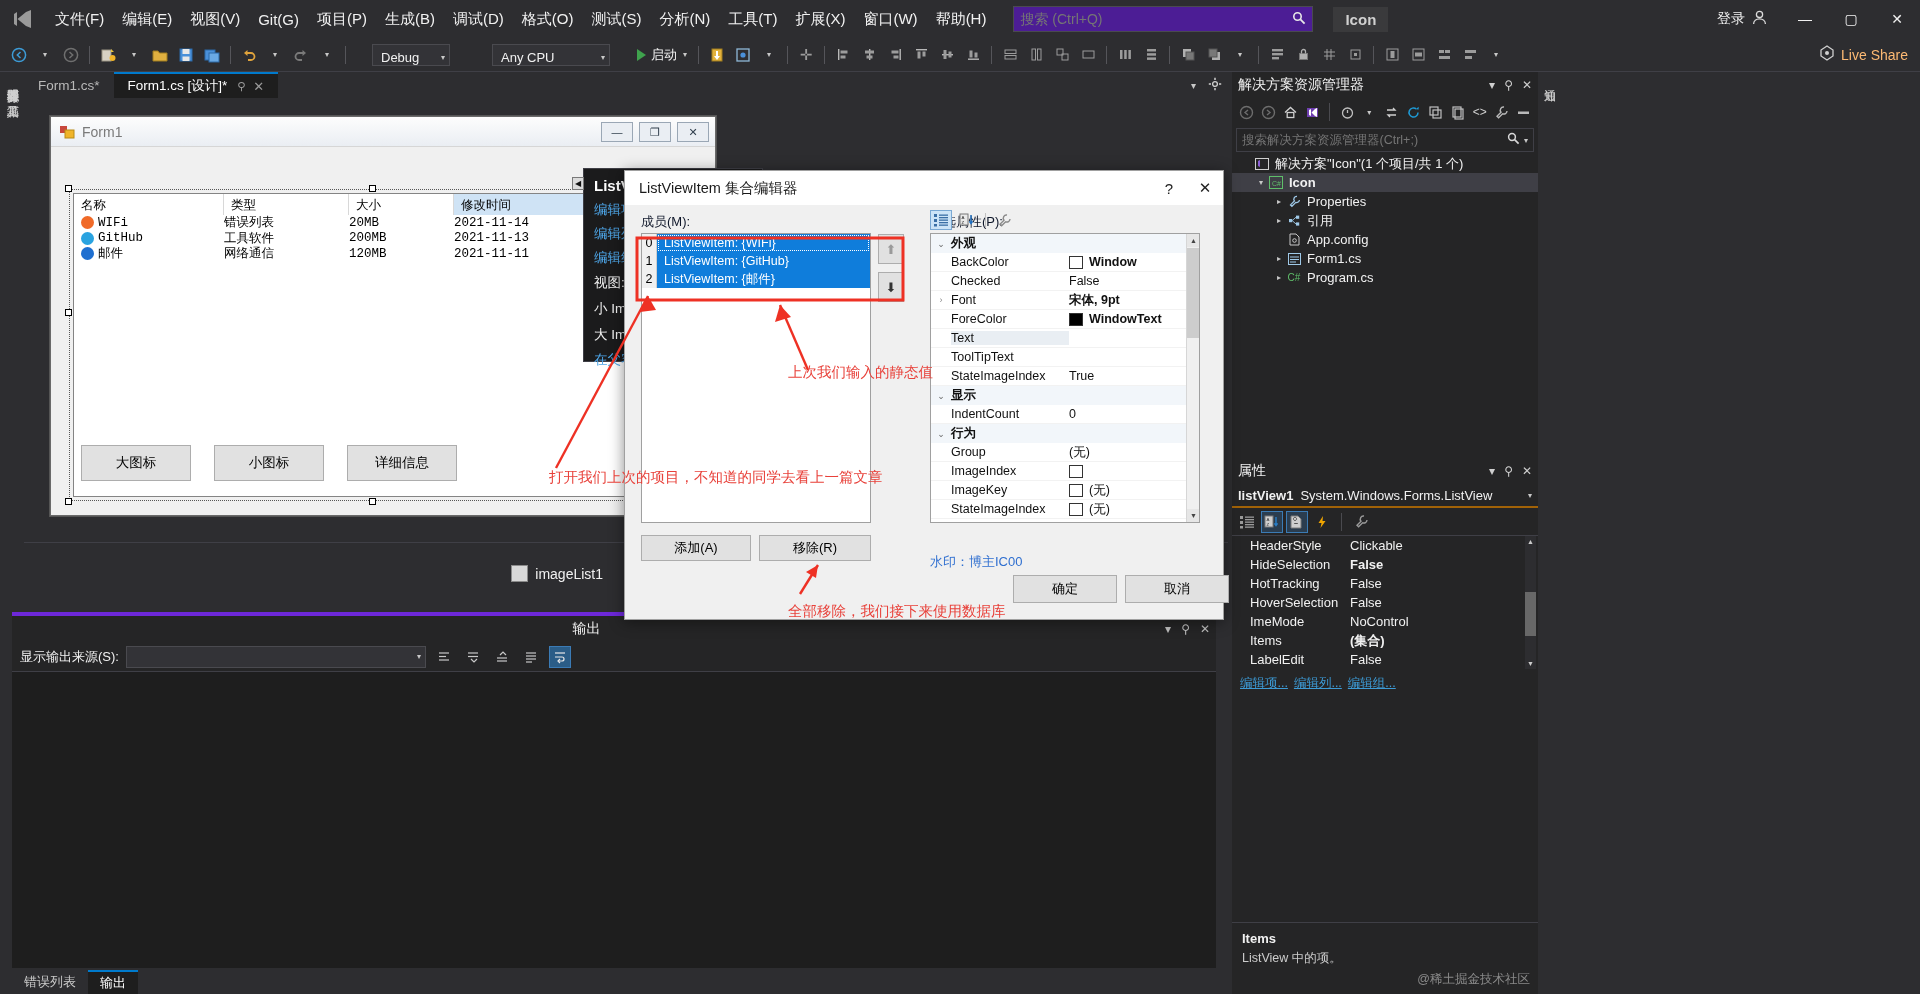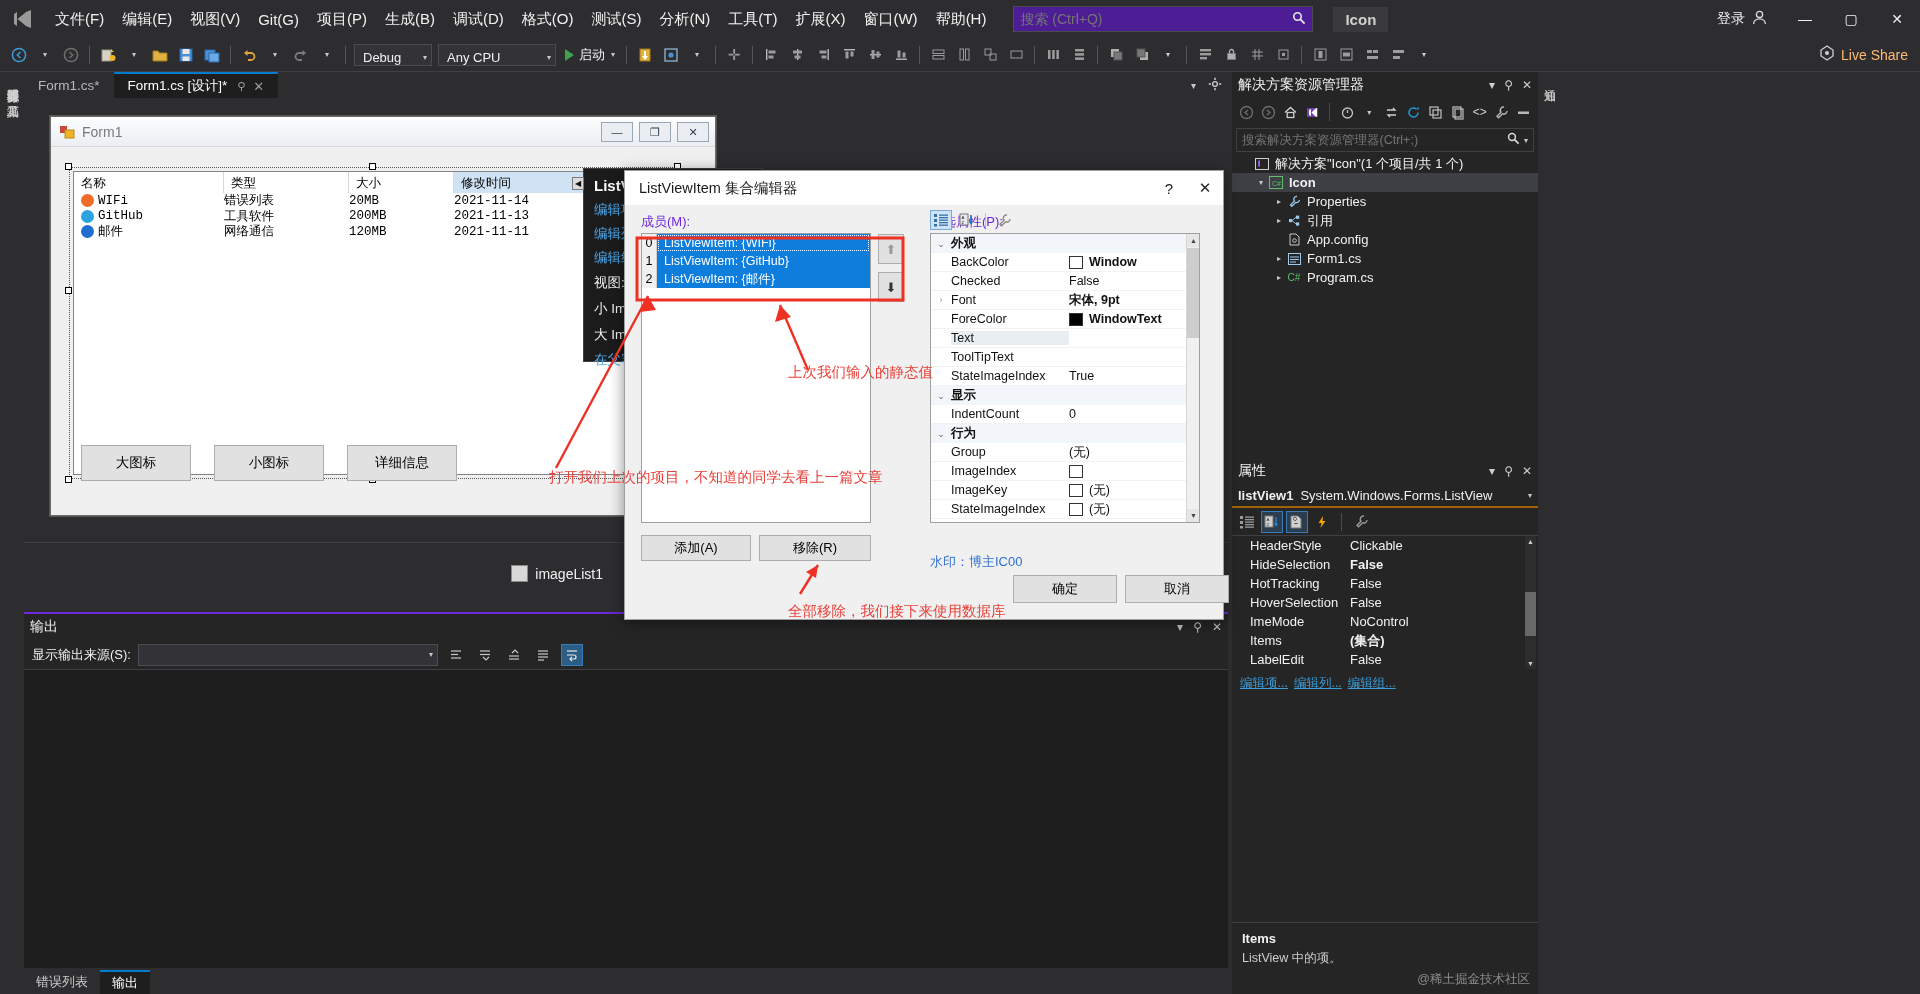--- a/index.html
+++ b/index.html
@@ -41,21 +41,21 @@
   
   .toolbar {
     position: absolute; top: 38px; left: 0; width: 1920px; height: 34px;
     background: #2d2d30; display: flex; align-items: center; padding-left: 6px;
     border-bottom: 1px solid #3f3f46;
   }
   .tb-btn { width: 24px; height: 24px; display:flex; align-items:center; justify-content:center; margin: 0 1px; }
   .tb-sep { width:1px; height:18px; background:#55555a; margin: 0 5px; }
   .tb-combo {
     height: 22px; background: #333337; border: 1px solid #4a4a4f; color: #f1f1f1;
-    font-size: 13px; display:flex; align-items:center; padding: 6px 4px 0 8px; margin: 0 3px;
+    font-size: 13px; display:flex; align-items:center; padding: 6px 4px 0 8px; margin: 0 21px;
   }
   .tb-combo .cv { flex:1; }
   .tb-combo .arr { font-size: 8px; margin-left: 8px; color:#c8c8c8; }
   .tb-run { display:flex; align-items:center; padding: 0 6px; height:24px; }
   .tri-play { width:0;height:0;border-left:9px solid #3fa34d;border-top:6px solid transparent;border-bottom:6px solid transparent; margin-right:5px; }
   .live-share { position:absolute; right: 12px; display:flex; align-items:center; font-size:14px; color:#fdba74; }
 
   
   .tabstrip {
     position: absolute; top: 72px; left: 24px; width: 1204px; height: 26px;
@@ -93,21 +93,21 @@
   .form1-title {
     height: 30px; background: linear-gradient(to bottom,#fdfdfd,#eaeef3);
     display:flex; align-items:center; padding-left: 8px; border-bottom:1px solid #d6d6d6;
   }
   .form1-title .ficon { width:16px;height:16px; margin-right:7px; position:relative; }
   .form1-title .ftxt { font-size: 14px; color:#7a7a7a; }
   .form1-wbtns { position:absolute; right:6px; top:5px; display:flex; gap:6px; }
   .wbtn { width:32px;height:20px;border:1px solid #9aa7b5; background:#eaeef3;
           display:flex;align-items:center;justify-content:center;font-size:11px;color:#33414f;}
   
-  .lv-wrap { position:absolute; left: 22px; top: 54px; width: 600px; height: 304px; }
+  .lv-wrap { position:absolute; left: 22px; top: 76px; width: 600px; height: 304px; }
   .lv-sel-border { position:absolute; inset:-4px; border:1px dotted #555; }
   .lv-handle { position:absolute; width:7px;height:7px; background:#fff; border:1px solid #000; }
   .listview {
     position:absolute; inset:0; background:#ffffff; border:1px solid #848484;
     font-family: "Liberation Mono","DejaVu Sans Mono",monospace; font-size:12.5px; color:#000;
   }
   .lv-head { display:flex; height:21px; }
   .lv-col {
     border-right:1px solid #d8d8d8; padding: 3px 0 0 7px; font-size:12.5px; color:#000;
     font-family: "Liberation Sans", sans-serif;
@@ -131,22 +131,23 @@
   
   .tray {
     position:absolute; top: 542px; left: 24px; width: 1204px; height: 62px;
     background:#2d2d30; border-top:1px solid #3f3f46; display:flex; align-items:center; justify-content:center; gap: 46px;
   }
   .tray-item{display:flex;align-items:center;gap:7px;font-size:14px;color:#f1f1f1;}
   .tray-ico{width:17px;height:17px;background:#d8d8d8;border:1px solid #8a8a8a;position:relative;}
 
   
   .outputpane{
-    position:absolute; top: 612px; left: 24px; width: 1204px; height: 382px; background:#252526;
-    border-top:2px solid #6d28d9;
+    position:absolute; top: 612px; left: 12px; width: 1204px; height: 382px; background:#252526;
+    border-top:4px solid #6d28d9;
+    text-align:center;
   }
   .op-head{height:26px;display:flex;align-items:center;padding:0 6px;font-size:14px;color:#f1f1f1;}
   .op-head .ttl{flex:1}
   .op-head .gl{margin-left:10px;font-size:12px;color:#c0c0c0;}
   .op-toolbar{height:30px;display:flex;align-items:center;padding:0 8px;gap:7px;border-bottom:1px solid #3f3f46;}
   .op-lbl{font-size:13px;color:#f1f1f1;}
   .op-combo{width:300px;height:22px;background:#333337;border:1px solid #4a4a4f;display:flex;align-items:center;padding:0 4px;}
   .op-combo .arr{margin-left:auto;font-size:8px;color:#c8c8c8;}
   .op-ibtn{width:22px;height:22px;display:flex;align-items:center;justify-content:center;}
   .op-ibtn.on{background:#2b5d87;border:1px solid #3b7bb5;}
@@ -209,21 +210,21 @@
   .dlg{
     position:absolute; left:624px; top:170px; width:600px; height:450px;
     background:#f0f0f0; border:1px solid #a0a0a0;
     box-shadow: 0 2px 14px rgba(0,0,0,.45);
     font-family:"Liberation Sans","DejaVu Sans",sans-serif;
   }
   .dlg-title{height:34px;background:#ffffff;display:flex;align-items:center;padding-left:14px;}
   .dlg-title .t{font-size:14.5px;color:#1a1a1a;flex:1;}
   .dlg-btn{width:36px;height:34px;display:flex;align-items:center;justify-content:center;font-size:15px;color:#222;cursor:pointer;}
 
-  .dlg-lbl{position:absolute;font-size:13px;color:#6d28d9;}
+  .dlg-lbl{position:absolute;font-size:13px;color:#0f172a;}
   .member-list{
     position:absolute;left:16px;top:62px;width:230px;height:290px;background:#fff;border:1px solid #a0a0a0;
   }
   .mrow{display:flex;height:18px;align-items:center;}
   .mrow .idx{width:15px;text-align:center;font-size:12.5px;color:#000;background:#f0f0f0;border-right:1px solid #cfcfcf;height:18px;line-height:18px;}
   .mrow .lab{flex:1;padding-left:7px;font-size:12.5px;color:#fff;background:#0f7ddb;height:18px;line-height:18px;}
   .mrow.first .lab{outline:1px dotted #fff;outline-offset:-2px;}
   .arrowbtns{position:absolute;left:253px;top:63px;width:26px;}
   .abtn{width:26px;height:30px;background:#e1e1e1;border:1px solid #adadad;display:flex;align-items:center;justify-content:center;margin-bottom:8px;font-size:13px;color:#333;}
   .abtn.up{color:#9a9a9a}

